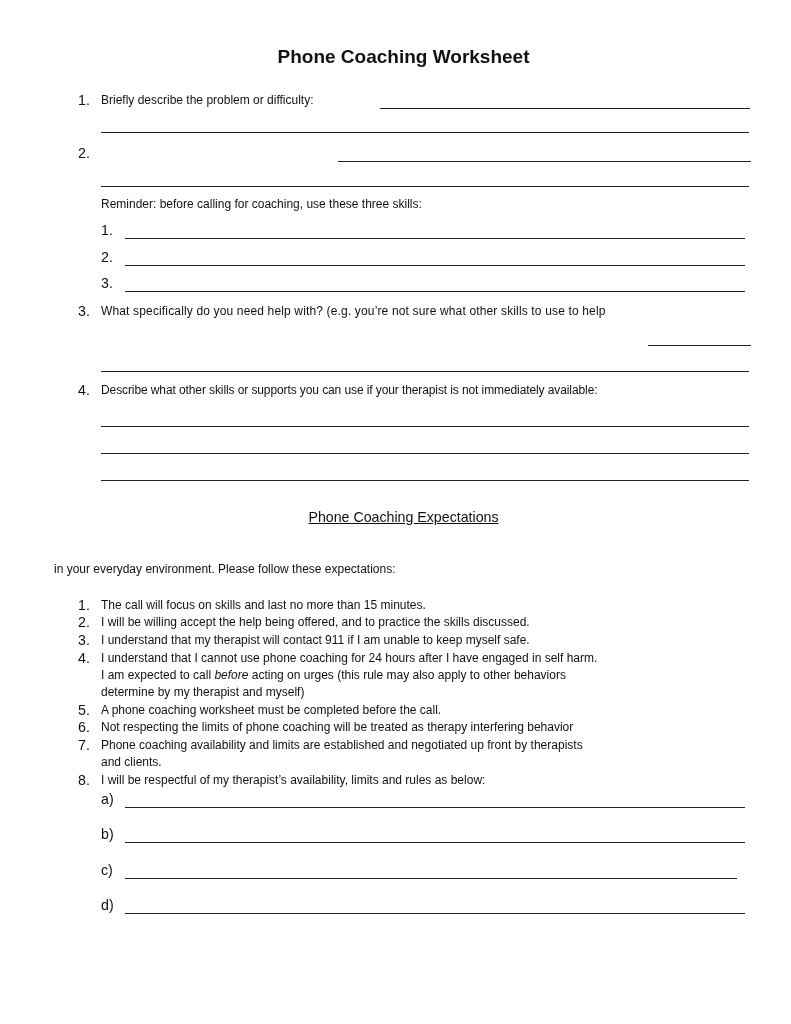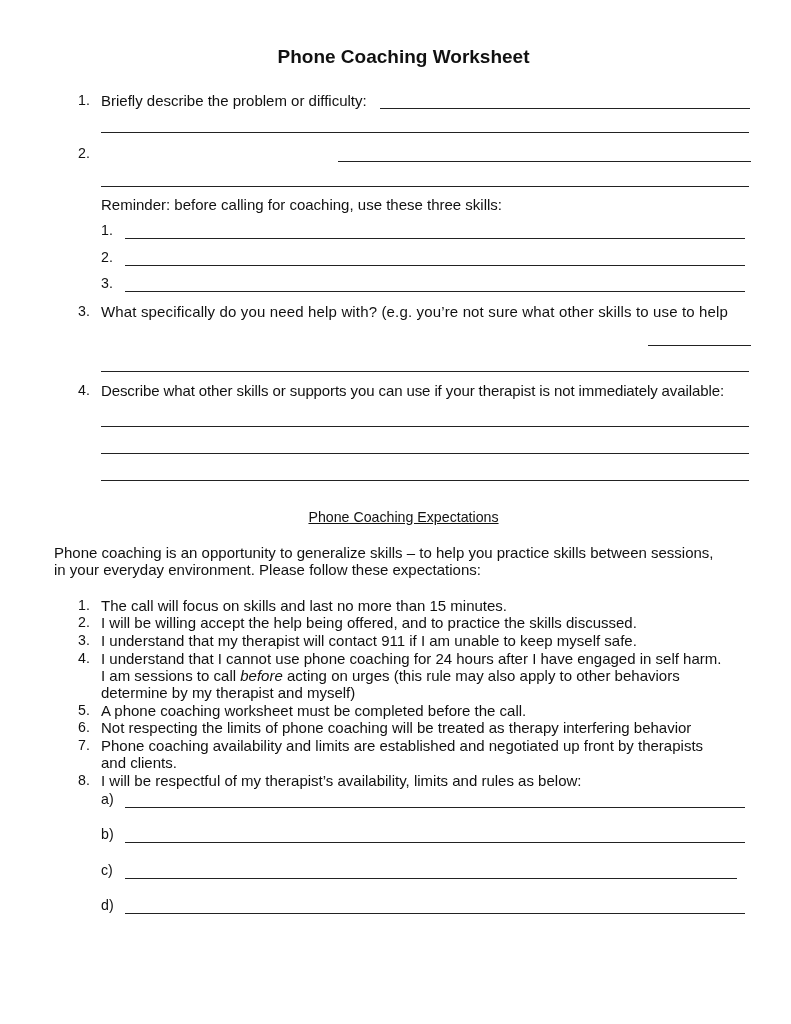--- a/index.html
+++ b/index.html
@@ -1,21 +1,21 @@
 <!DOCTYPE html>
 <html><head>
 <meta charset="utf-8">
 <style>
   html, body { margin: 0; padding: 0; background: #ffffff; }
   body { width: 791px; height: 1024px; position: relative; overflow: hidden;
          font-family: "Liberation Sans", sans-serif; color: #111; }
   .page { position: absolute; left: 8px; top: 0; width: 791px; height: 1024px; }
   .title { position: absolute; top: 46px; left: 0; width: 791px; text-align: center;
            font-size: 19px; font-weight: bold; }
-  .t { position: absolute; font-size: 15px; line-height: 17px; white-space: nowrap; }
+  .t { position: absolute; font-size: 12px; line-height: 17px; white-space: nowrap; }
   .num { position: absolute; font-size: 14.2px; line-height: 17px; }
   .sec { position: absolute; top: 509px; left: 0; width: 791px; text-align: center;
          font-size: 14.2px; font-weight: normal; text-decoration: underline; }
   .blank { position: absolute; height: 16px; border-bottom: 1px solid #222; background: transparent; }
   em.u { font-style: italic; }
 </style>
 </head>
 <body>
 
 <div class="page">
@@ -44,35 +44,34 @@
   <div class="blank" style="left:640px;top:329px;width:103px"></div>
   <div class="blank" style="left:93px;top:355px;width:648px"></div>
 
   <span class="num" style="left:70px;top:382px">4.</span>
   <span class="t" style="left:93px;top:382px;letter-spacing:-0.1px">Describe what other skills or supports you can use if your therapist is not immediately available:</span>
   <div class="blank" style="left:93px;top:410px;width:648px"></div>
   <div class="blank" style="left:93px;top:437px;width:648px"></div>
   <div class="blank" style="left:93px;top:464px;width:648px"></div>
 
   <div class="sec">Phone Coaching Expectations</div>
-  <span class="t" style="left:46px;top:544px">Phone coaching is an opportunity to generalize skills – to help you practice skills between sessions,</span>
   <span class="t" style="left:46px;top:561px">in your everyday environment.  Please follow these expectations:</span>
 
   <span class="num" style="left:70px;top:597px">1.</span>
   <span class="t" style="left:93px;top:597px">The call will focus on skills and last no more than 15 minutes.</span>
 
   <span class="num" style="left:70px;top:614px">2.</span>
   <span class="t" style="left:93px;top:614px">I will be willing accept the help being offered, and to practice the skills discussed.</span>
 
   <span class="num" style="left:70px;top:632px">3.</span>
   <span class="t" style="left:93px;top:632px">I understand that my therapist will contact 911 if I am unable to keep myself safe.</span>
 
   <span class="num" style="left:70px;top:650px">4.</span>
   <span class="t" style="left:93px;top:650px">I understand that I cannot use phone coaching for 24 hours after I have engaged in self harm.</span>
-  <span class="t" style="left:93px;top:667px"><span>I am sessions to call </span><em class="u">before</em><span> acting on urges (this rule may also apply to other behaviors</span></span>
+  <span class="t" style="left:93px;top:667px"><span>I am expected to call </span><em class="u">before</em><span> acting on urges (this rule may also apply to other behaviors</span></span>
   <span class="t" style="left:93px;top:684px">determine by my therapist and myself)</span>
 
   <span class="num" style="left:70px;top:702px">5.</span>
   <span class="t" style="left:93px;top:702px">A phone coaching worksheet must be completed before the call.</span>
 
   <span class="num" style="left:70px;top:719px">6.</span>
   <span class="t" style="left:93px;top:719px">Not respecting the limits of phone coaching will be treated as therapy interfering behavior</span>
 
   <span class="num" style="left:70px;top:737px">7.</span>
   <span class="t" style="left:93px;top:737px">Phone coaching availability and limits are established and negotiated up front by therapists</span>

